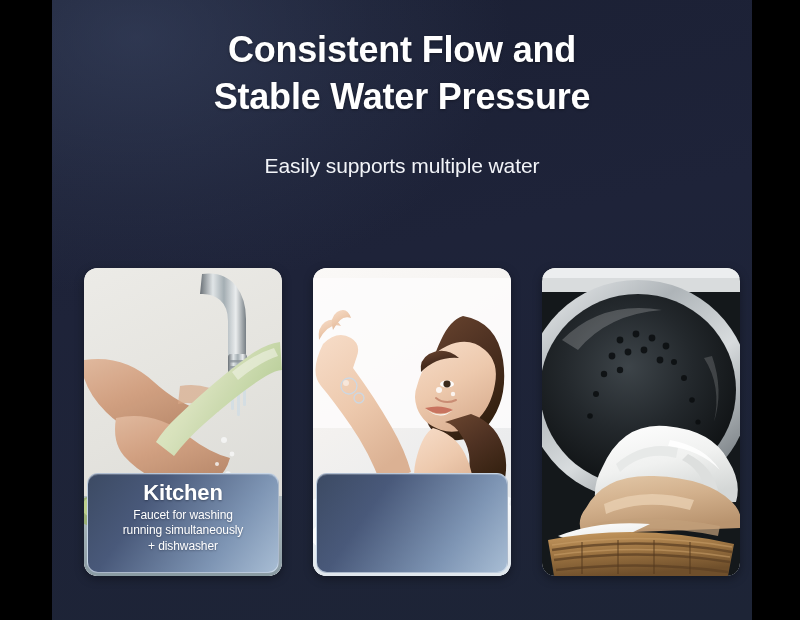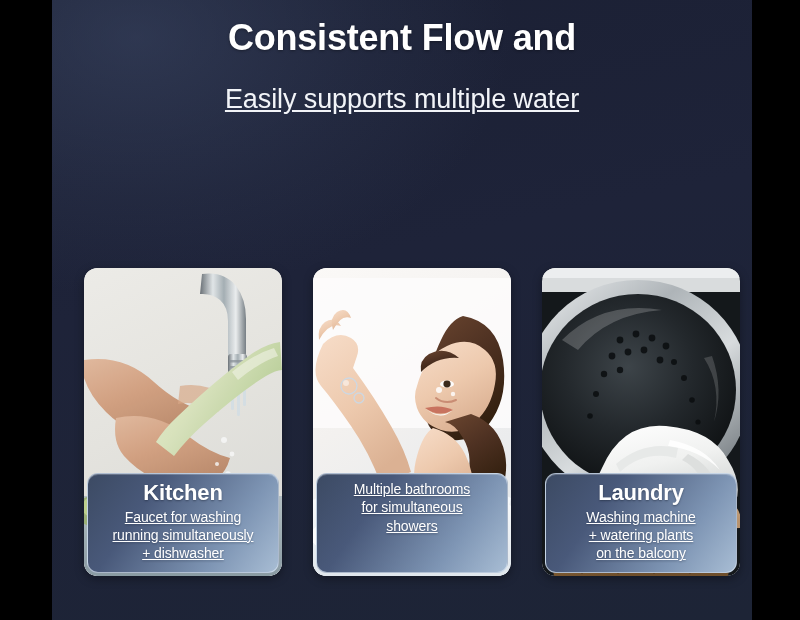--- a/index.html
+++ b/index.html
@@ -30,42 +30,41 @@
     position: absolute;
     top: 0;
     height: 620px;
     background: #000000;
   }
   .letterbox.left  { left: 0;   width: 52px; }
   .letterbox.right { left: 752px; width: 48px; }
 
   
   .headline {
-    margin: 0;
+    margin: 12px;
     padding-top: 14px;
     text-align: center;
     color: #ffffff;
     font-size: 36px;
     font-weight: bold;
     line-height: 1.31;
     letter-spacing: -0.2px;
     text-shadow: 0 1px 3px rgba(0,0,0,0.35);
   }
   .headline .ln { display: block; }
 
   .subhead {
     margin: 0;
     padding-top: 20px;
     text-align: center;
     color: #f2f4f8;
-    font-size: 27px;
+    font-size: 21px;
     font-weight: normal;
     line-height: 1.36;
     letter-spacing: -0.1px;
-    text-decoration: underline;
   }
   .subhead .ln { display: block; }
 
   
   #cards {
     position: absolute;
     left: 32px;
     top: 268px;
     width: 656px;
     height: 308px;
@@ -110,40 +109,40 @@
   .cap-title {
     display: block;
     font-size: 22px;
     font-weight: bold;
     line-height: 1.25;
     letter-spacing: -0.2px;
     text-shadow: 0 1px 2px rgba(20,28,44,0.45);
   }
   .cap-desc {
     display: block;
-    font-size: 14px;
+    font-size: 12px;
     font-weight: normal;
     line-height: 1.32;
     letter-spacing: -0.1px;
     text-shadow: 0 1px 2px rgba(20,28,44,0.4);
     padding: 1px 4px 0 4px;
-    text-decoration: underline;
   }
   .cap-desc .ln { display: block; }
 </style>
 </head>
 <body>
 
 <div class="letterbox left"></div>
 <div class="letterbox right"></div>
 
 <div id="poster">
 
   <h1 class="headline">
     <span class="ln">Consistent Flow and</span>
+    <span class="ln">Stable Water Pressure</span>
   </h1>
 
   <p class="subhead">
     <span class="ln">Easily supports multiple water</span>
   </p>
 
   <div id="cards">
 
     <div class="card">
       <div class="photo">
@@ -301,25 +300,20 @@
             <circle cx="24" cy="248" r="5"></circle>
             <circle cx="102" cy="248" r="4"></circle>
             <circle cx="33" cy="115" r="3"></circle>
           </g>
           <circle cx="126" cy="122" r="3" fill="#ffffff" opacity="0.85"></circle>
           <circle cx="140" cy="126" r="2.2" fill="#ffffff" opacity="0.8"></circle>
         </svg>
       </div>
 
       <div class="caption">
-        <span class="cap-desc">
-          <span class="ln">Multiple bathrooms</span>
-          <span class="ln">for simultaneous</span>
-          <span class="ln">showers</span>
-        </span>
       </div>
     </div>
 
     <div class="card">
       <div class="photo">
         <svg viewBox="0 0 198 308" preserveAspectRatio="xMidYMid slice" aria-hidden="true">
           <defs>
             <radialGradient id="l-drum" cx="0.45" cy="0.38" r="0.78">
               <stop offset="0" stop-color="#3d4449"></stop>
               <stop offset="0.42" stop-color="#23282c"></stop>
@@ -401,24 +395,16 @@
           </g>
           <g stroke="#54391f" stroke-width="1.8" opacity="0.5">
             <path d="M40 274 v32"></path>
               <path d="M76 272 v34"></path>
             <path d="M112 272 v34"></path>
               <path d="M148 274 v32"></path>
           </g>
         </svg>
       </div>
 
-      <div class="caption">
-        <span class="cap-title">Laundry</span>
-        <span class="cap-desc">
-          <span class="ln">Washing machine</span>
-          <span class="ln">+ watering plants</span>
-          <span class="ln">on the balcony</span>
-        </span>
-      </div>
     </div>
 
   </div>
 </div>
 
 </body></html>

